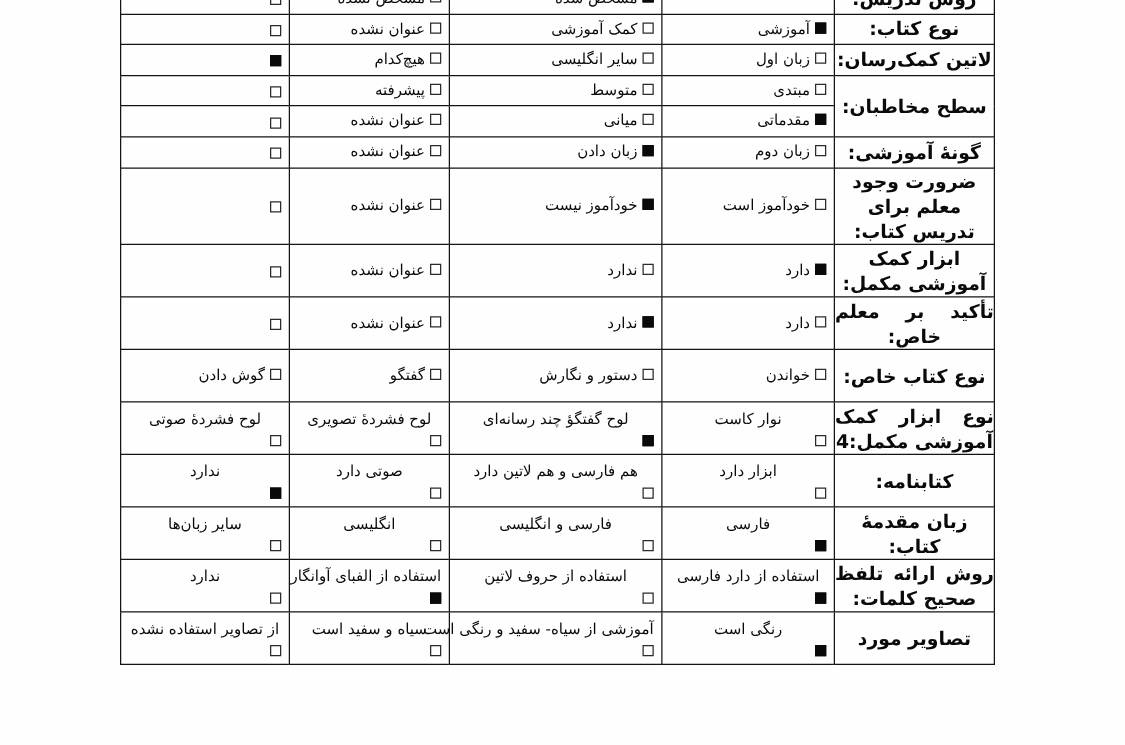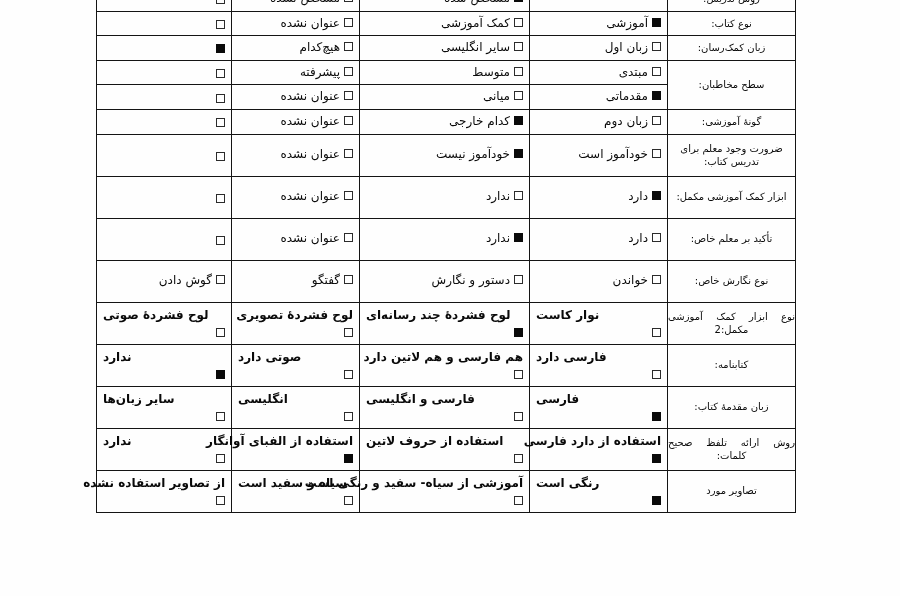--- a/index.html
+++ b/index.html
@@ -32,22 +32,22 @@
   table.form col.c-opt4{width:135px;}
 
   table.form td{
     border:1.6px solid #141414;
     padding:0;
     vertical-align:middle;
     background:#fefefe;
   }
   
   td.label{
-    font-weight:normal;
-    font-size:10px;
+    font-weight:bold;
+    font-size:15px;
     line-height:1.35;
     text-align:center;
     padding:3px 5px 4px 5px;
     letter-spacing:0px;
     margin-top:12px;
   }
   td.label.just{
     text-align:justify;
     text-align-last:center;
   }
@@ -63,21 +63,21 @@
     justify-content:space-between;
     gap:4px;
     padding:4px 6px 4px 6px;
     min-height:17px;
     box-sizing:border-box;
   }
   .optinner.stack{
     display:block;
     padding:3px 6px 4px 6px;
   }
-  .optinner.stack .otxt{display:block;text-align:left;white-space:nowrap;font-weight:bold;}
+  .optinner.stack .otxt{display:block;text-align:center;white-space:nowrap;}
   .optinner.stack .obox{display:block;margin-top:4px;}
   .otxt{
     text-align:right;
     white-space:nowrap;
     flex:1 1 auto;
     font-size:12px;
   }
   .obox{
     flex:0 0 auto;
     width:9px;height:9px;
@@ -147,21 +147,21 @@
               </div>
             </td>
             <td class="opt">
               <div class="optinner">
                 <span class="obox empty"></span>
                 <span class="otxt"></span>
               </div>
             </td>
           </tr>
           <tr>
-            <td class="label">زبان کمک‌رسان:</td>
+            <td class="label">لاتین کمک‌رسان:</td>
             <td class="opt">
               <div class="optinner">
                 <span class="obox empty"></span>
                 <span class="otxt">زبان اول</span>
               </div>
             </td>
             <td class="opt">
               <div class="optinner">
                 <span class="obox empty"></span>
                 <span class="otxt">سایر انگلیسی</span>
@@ -237,21 +237,21 @@
             <td class="label">گونهٔ آموزشی:</td>
             <td class="opt">
               <div class="optinner">
                 <span class="obox empty"></span>
                 <span class="otxt">زبان دوم</span>
               </div>
             </td>
             <td class="opt">
               <div class="optinner">
                 <span class="obox checked"></span>
-                <span class="otxt">کدام خارجی</span>
+                <span class="otxt">زبان دادن</span>
               </div>
             </td>
             <td class="opt">
               <div class="optinner">
                 <span class="obox empty"></span>
                 <span class="otxt">عنوان نشده</span>
               </div>
             </td>
             <td class="opt">
               <div class="optinner">
@@ -335,21 +335,21 @@
               </div>
             </td>
             <td class="opt">
               <div class="optinner">
                 <span class="obox empty"></span>
                 <span class="otxt"></span>
               </div>
             </td>
           </tr>
           <tr class="tall2">
-            <td class="label">نوع نگارش خاص:</td>
+            <td class="label">نوع کتاب خاص:</td>
             <td class="opt">
               <div class="optinner">
                 <span class="obox empty"></span>
                 <span class="otxt">خواندن</span>
               </div>
             </td>
             <td class="opt">
               <div class="optinner">
                 <span class="obox empty"></span>
                 <span class="otxt">دستور و نگارش</span>
@@ -362,51 +362,51 @@
               </div>
             </td>
             <td class="opt">
               <div class="optinner">
                 <span class="obox empty"></span>
                 <span class="otxt">گوش دادن</span>
               </div>
             </td>
           </tr>
           <tr class="tall2">
-            <td class="label just">نوع ابزار کمک آموزشی مکمل:‌2</td>
+            <td class="label just">نوع ابزار کمک آموزشی مکمل:‌4</td>
             <td class="opt">
               <div class="optinner stack">
                 <span class="otxt">نوار کاست</span>
                 <span class="obox empty"></span>
               </div>
             </td>
             <td class="opt">
               <div class="optinner stack">
-                <span class="otxt">لوح فشردهٔ چند رسانه‌ای</span>
+                <span class="otxt">لوح گفتگؤ چند رسانه‌ای</span>
                 <span class="obox checked"></span>
               </div>
             </td>
             <td class="opt">
               <div class="optinner stack">
                 <span class="otxt">لوح فشردهٔ تصویری</span>
                 <span class="obox empty"></span>
               </div>
             </td>
             <td class="opt">
               <div class="optinner stack">
                 <span class="otxt">لوح فشردهٔ صوتی</span>
                 <span class="obox empty"></span>
               </div>
             </td>
           </tr>
           <tr class="tall2">
             <td class="label">کتابنامه:</td>
             <td class="opt">
               <div class="optinner stack">
-                <span class="otxt">فارسی دارد</span>
+                <span class="otxt">ابزار دارد</span>
                 <span class="obox empty"></span>
               </div>
             </td>
             <td class="opt">
               <div class="optinner stack">
                 <span class="otxt">هم فارسی و هم لاتین دارد</span>
                 <span class="obox empty"></span>
               </div>
             </td>
             <td class="opt">

